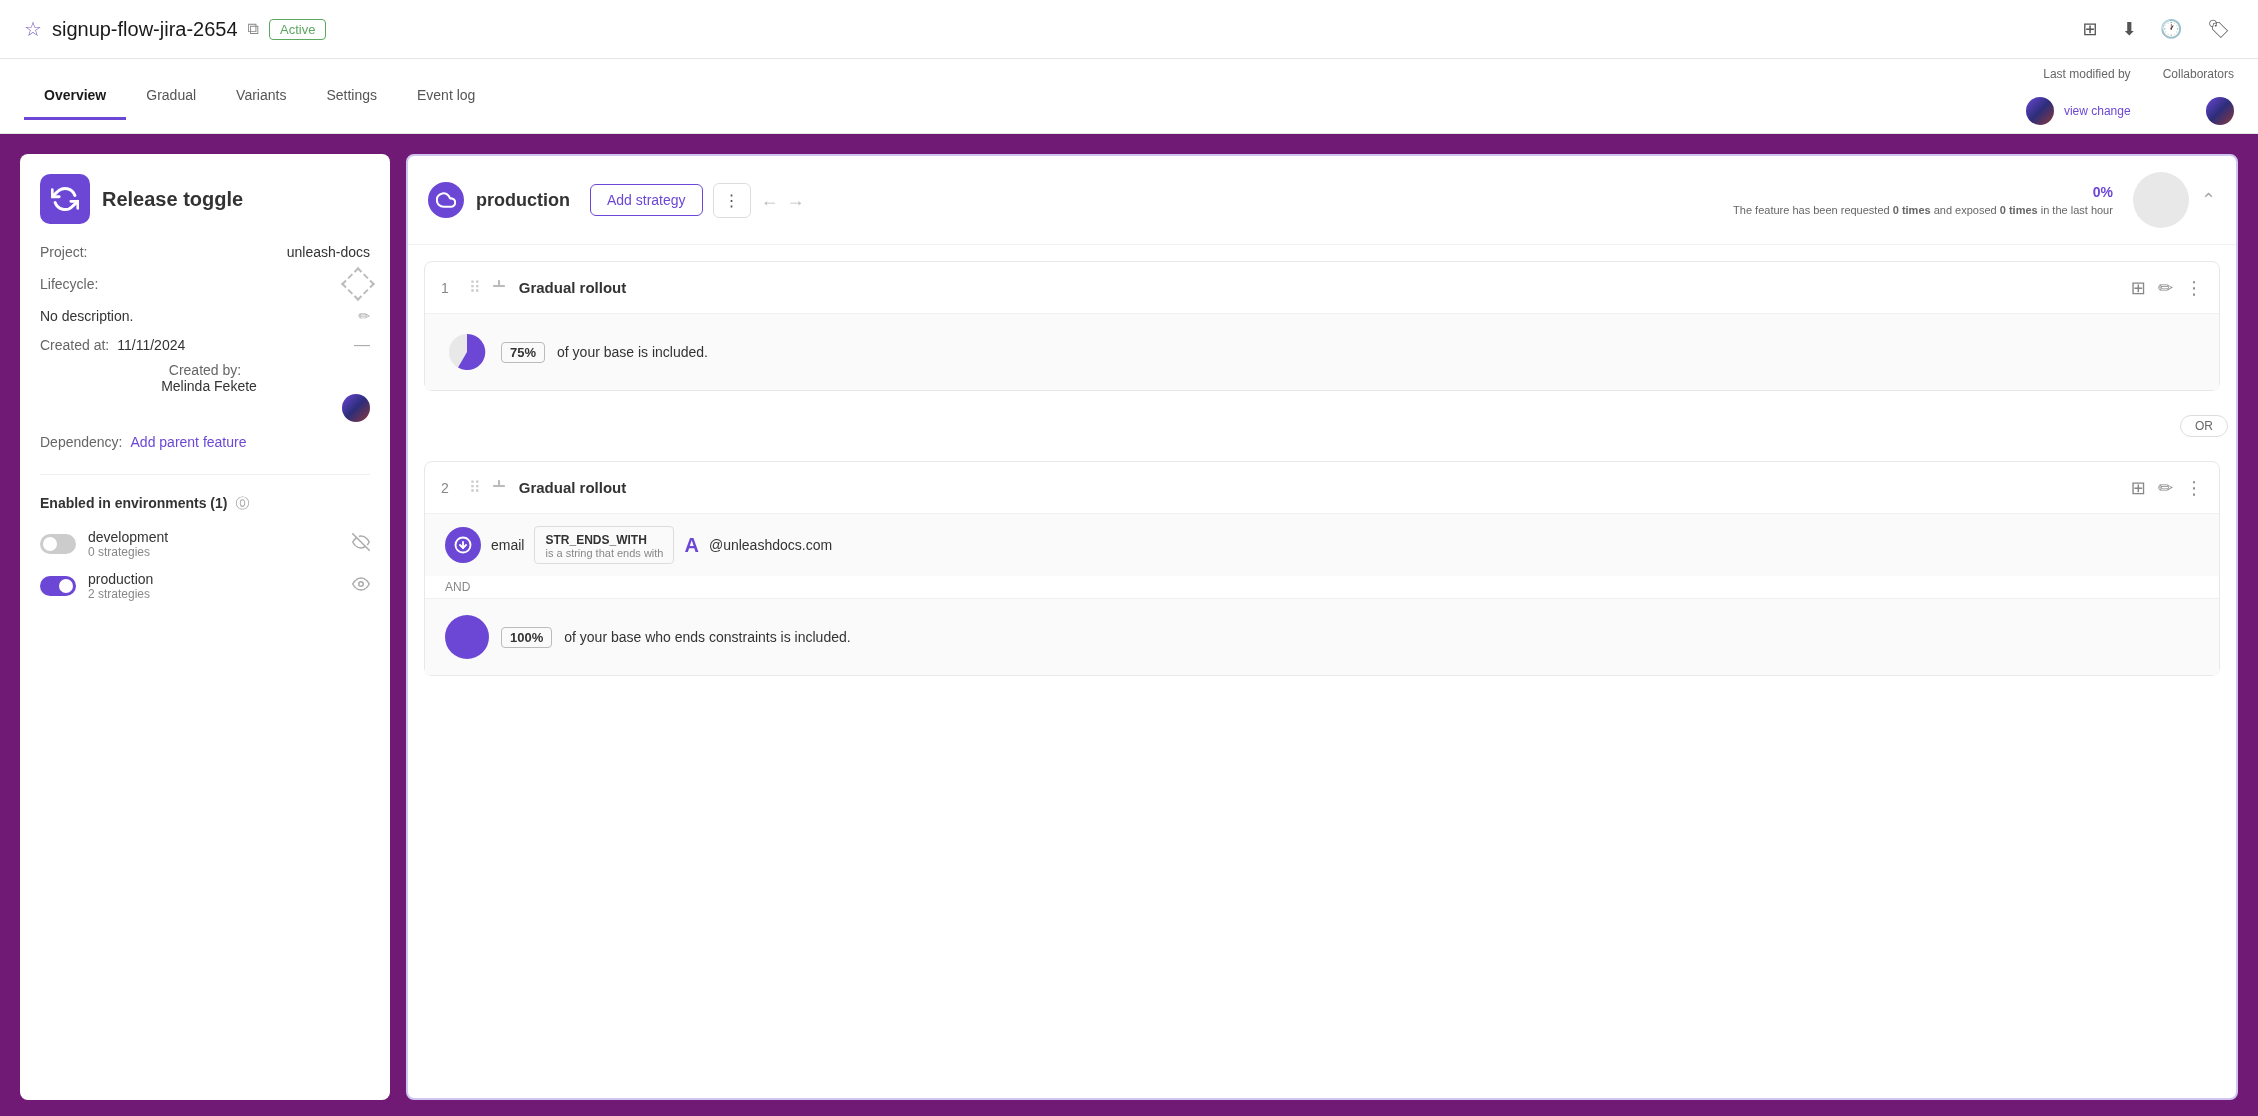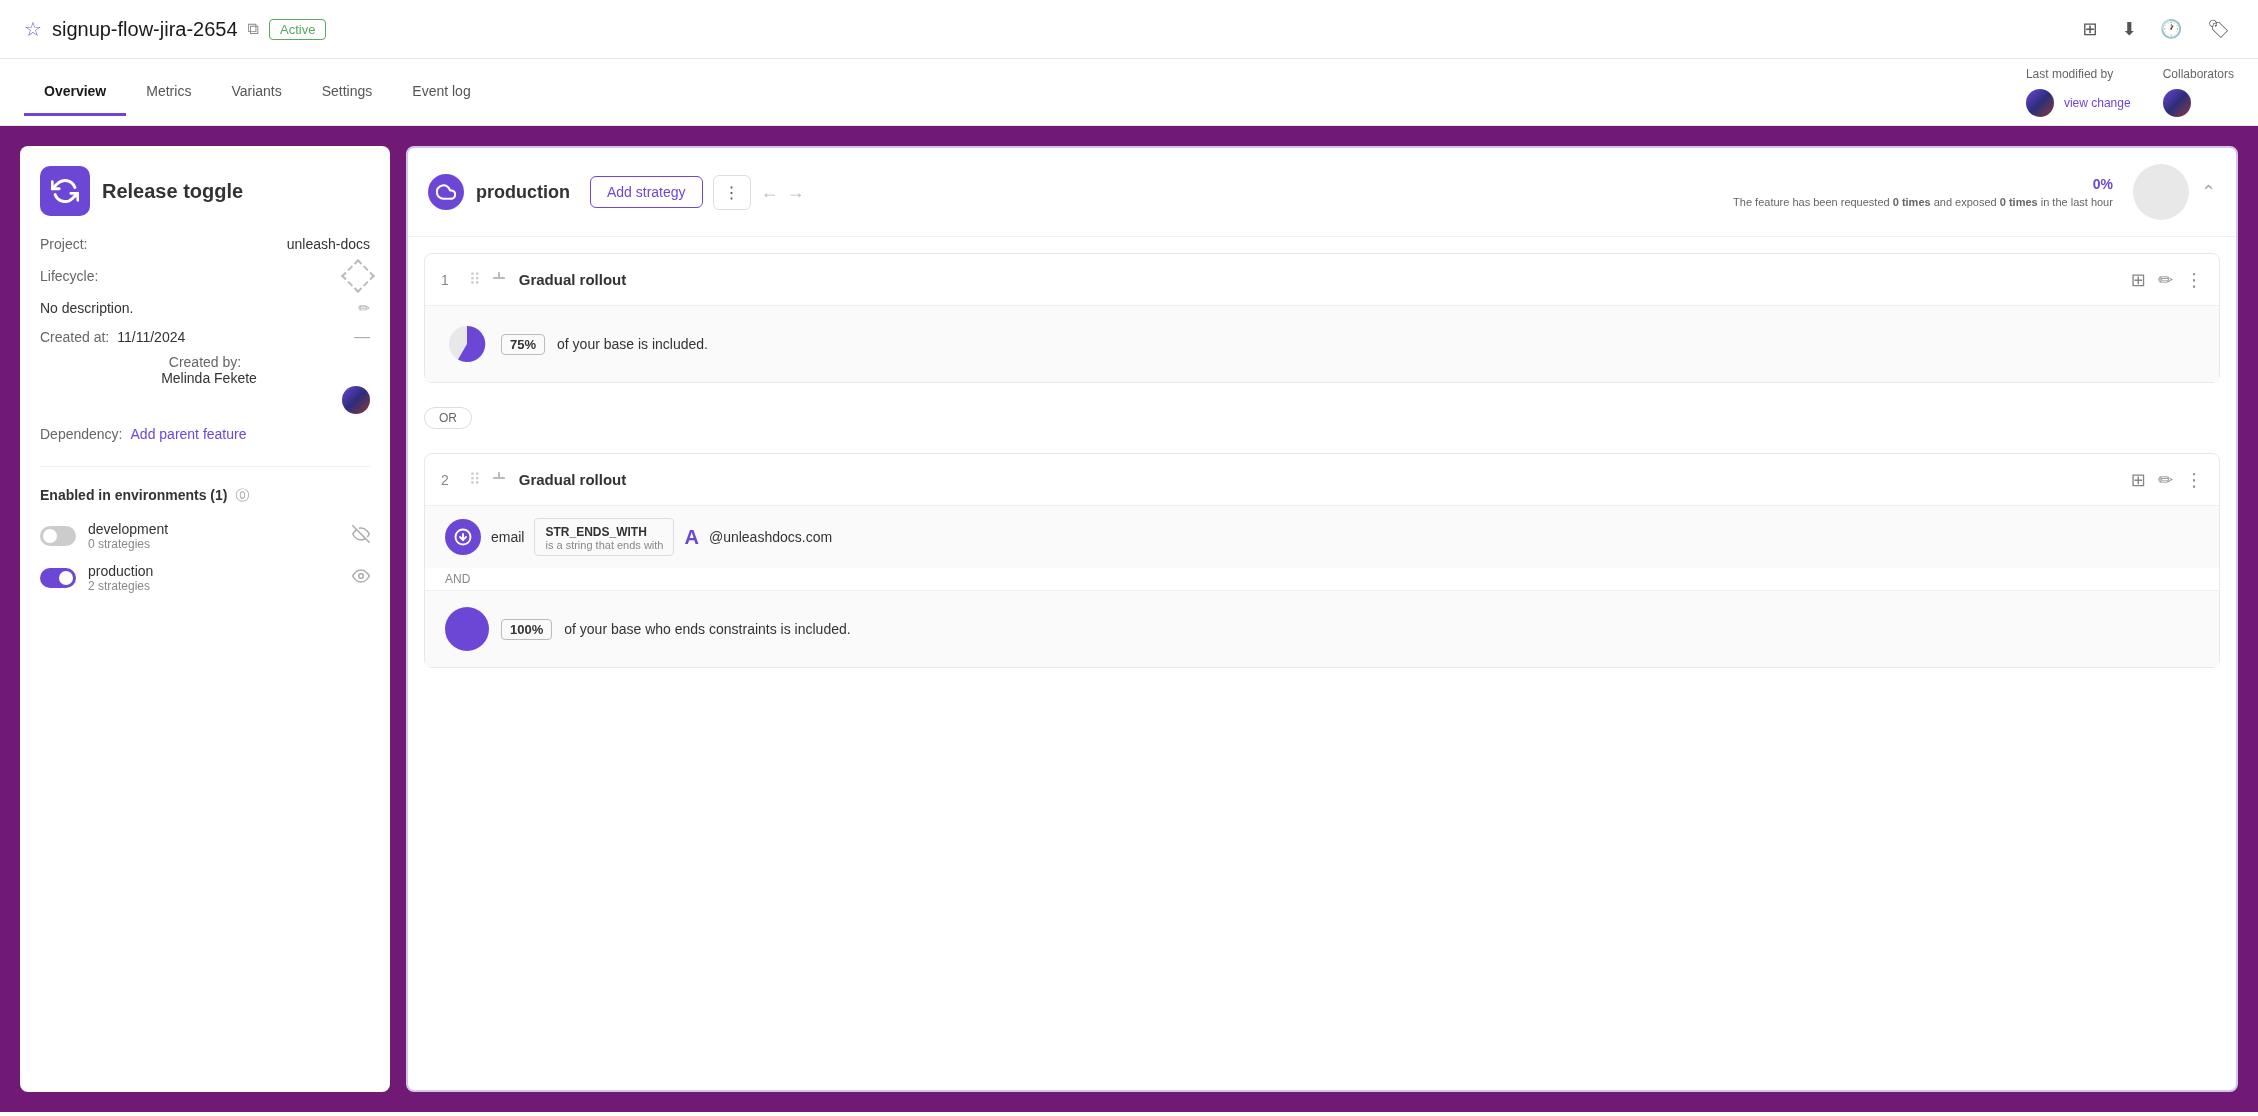--- a/index.html
+++ b/index.html
@@ -16,21 +16,21 @@
     .active-badge { border: 1.5px solid #5ba85e; color: #5ba85e; border-radius: 4px; padding: 2px 10px; font-size: 13px; font-weight: 500; }
     .header-icons { display: flex; gap: 16px; align-items: center; }
     .header-icon-btn { background: none; border: none; cursor: pointer; color: #555; font-size: 18px; padding: 4px; }
     
     
     .nav-tabs { display: flex; align-items: center; padding: 0 24px; border-bottom: 1px solid #e5e5e5; background: #fff; }
     .nav-tab { padding: 14px 20px; cursor: pointer; font-size: 14px; color: #555; border-bottom: 3px solid transparent; margin-bottom: -1px; text-decoration: none; }
     .nav-tab.active { color: #1a1a1a; font-weight: 600; border-bottom-color: #6c47d6; }
     .nav-tab-spacer { flex: 1; }
     .nav-meta { display: flex; gap: 32px; align-items: center; padding: 8px 0; }
-    .meta-item { display: flex; flex-direction: column; align-items: flex-start; gap: 8px; font-size: 12px; color: #666; }
+    .meta-item { display: flex; flex-direction: column; align-items: flex-end; gap: 16px; font-size: 12px; color: #666; }
     .meta-item a { color: #6c47d6; text-decoration: none; font-size: 12px; }
     .avatar { width: 28px; height: 28px; border-radius: 50%; background: linear-gradient(135deg, #6c47d6 0%, #2d2d7a 50%, #8b3a3a 100%); display: inline-block; overflow: hidden; }
     .avatar-small { width: 24px; height: 24px; border-radius: 50%; background: linear-gradient(135deg, #6c47d6 0%, #2d2d7a 50%, #8b3a3a 100%); display: inline-block; }
     .meta-row { display: flex; align-items: center; gap: 6px; }
     
     
     .main-content { display: flex; gap: 0; padding: 20px; background: #701a75; min-height: calc(100vh - 130px); }
     
     
     .left-panel { width: 370px; min-width: 370px; background: #fff; border-radius: 8px; padding: 20px; margin-right: 16px; }
@@ -97,21 +97,21 @@
     .strategy-num { font-size: 14px; color: #888; min-width: 20px; margin-right: 8px; }
     .drag-icon { color: #ccc; margin-right: 8px; font-size: 16px; }
     .strategy-name { font-size: 15px; font-weight: 600; }
     .strategy-actions { margin-left: auto; display: flex; gap: 12px; align-items: center; }
     .strategy-action-btn { background: none; border: none; cursor: pointer; color: #888; font-size: 18px; }
     
     .strategy-body { padding: 16px 20px; background: #fafafa; border-top: 1px solid #f0f0f0; display: flex; align-items: center; gap: 12px; }
     .percentage-badge { border: 1.5px solid #bbb; border-radius: 4px; padding: 2px 8px; font-size: 13px; font-weight: 600; color: #333; }
     .body-text { font-size: 14px; color: #333; }
     
-    .or-divider { text-align: left; padding: 8px 16px; font-size: 12px; color: #888; position: relative; }
+    .or-divider { text-align: right; padding: 8px 8px; font-size: 12px; color: #888; position: relative; }
     .or-badge { display: inline-block; border: 1px solid #ddd; border-radius: 20px; padding: 3px 14px; background: white; font-size: 12px; color: #666; }
     
     
     .constraint-row { display: flex; align-items: center; gap: 10px; padding: 12px 20px; background: #fafafa; border-top: 1px solid #f0f0f0; }
     .context-icon { width: 36px; height: 36px; border-radius: 50%; background: #6c47d6; display: flex; align-items: center; justify-content: center; color: white; font-size: 16px; }
     .constraint-field { font-size: 14px; font-weight: 500; color: #333; }
     .constraint-op-box { border: 1px solid #ddd; border-radius: 4px; padding: 4px 10px; }
     .constraint-op-label { font-size: 11px; color: #888; display: block; }
     .constraint-op-value { font-size: 12px; font-weight: 600; color: #333; }
     .constraint-letter { font-size: 20px; color: #6c47d6; font-weight: 700; }
@@ -139,21 +139,21 @@
     <div class="header-icons">
       <button class="header-icon-btn">⊞</button>
       <button class="header-icon-btn">⬇</button>
       <button class="header-icon-btn">🕐</button>
       <button class="header-icon-btn">🏷</button>
     </div>
   </div>
 
   <div class="nav-tabs">
     <a class="nav-tab active">Overview</a>
-    <a class="nav-tab">Metrics</a>
+    <a class="nav-tab">Gradual</a>
     <a class="nav-tab">Variants</a>
     <a class="nav-tab">Settings</a>
     <a class="nav-tab">Event log</a>
     <div class="nav-tab-spacer"></div>
     <div class="nav-meta">
       <div class="meta-item">
         <span>Last modified by</span>
         <div class="meta-row">
           <div class="avatar" style="width:28px;height:28px;"></div>
           <a href="#" style="color:#6c47d6;text-decoration:none;font-size:12px;margin-left:4px;">view change</a>

